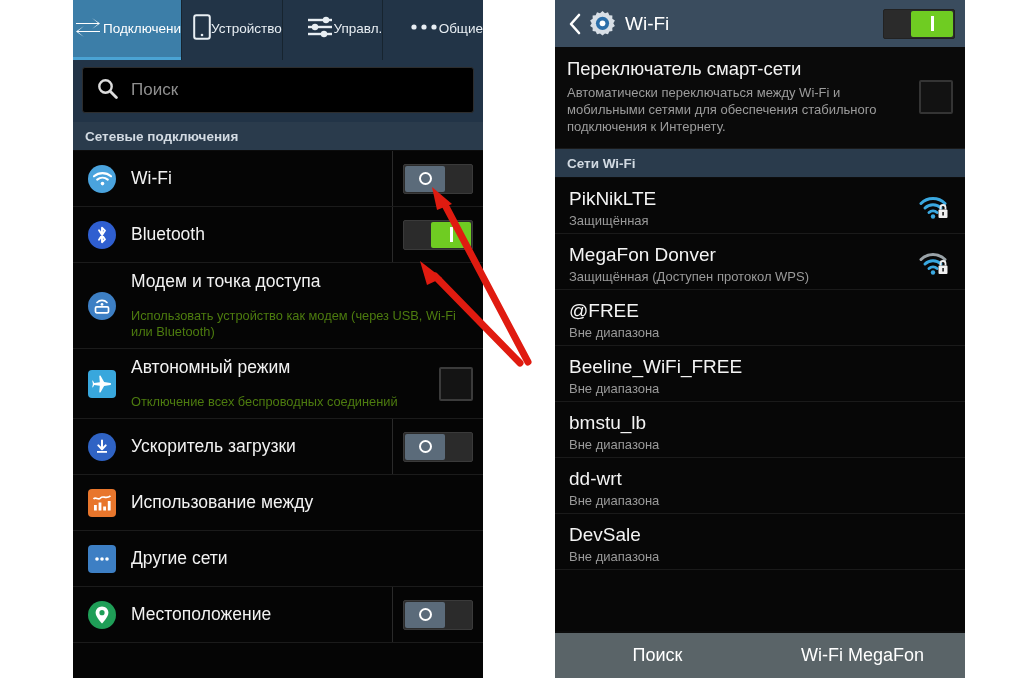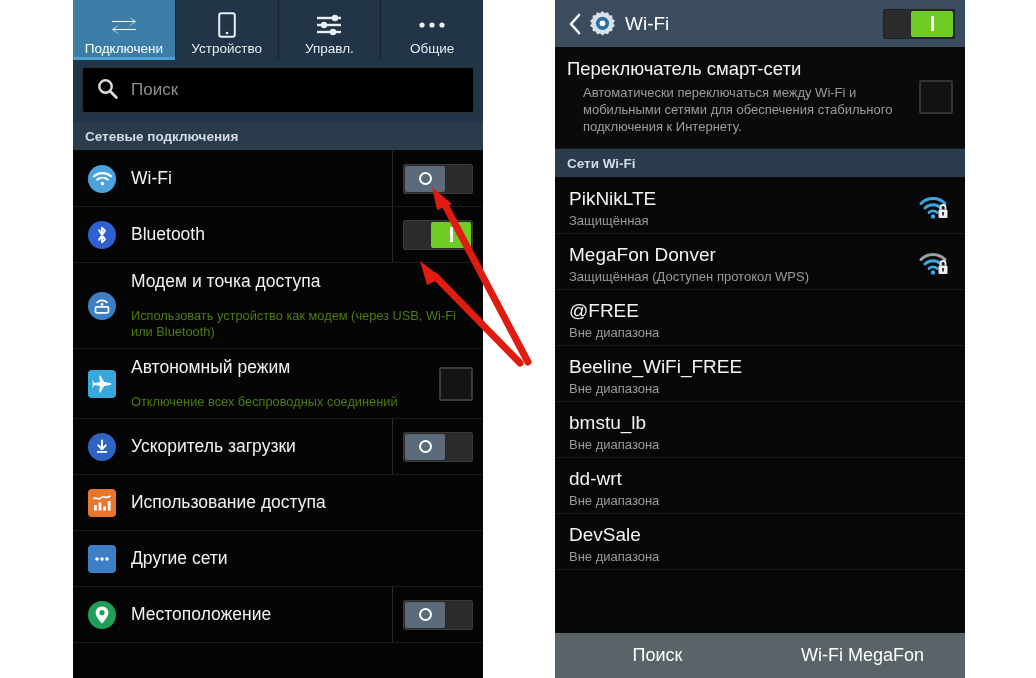--- a/index.html
+++ b/index.html
@@ -10,21 +10,21 @@
   }
   .stage{position:absolute;left:0;top:0;width:1036px;height:678px;}
 
   
   .left-panel{
     position:absolute;left:73px;top:0;width:410px;height:678px;
     background:#050505;overflow:hidden;
   }
   .tabbar{display:flex;height:60px;background:#223447;}
   .tab{
-    flex:1;position:relative;display:flex;flex-direction:column;
+    flex:1;position:relative;display:flex;flex-direction:row;
     align-items:center;justify-content:flex-end;padding-bottom:4px;
     border-right:1px solid #17242f;box-sizing:border-box;
   }
   .tab:last-child{border-right:none;}
   .tab.active{background:#3c7ea8;}
   .tab-icon{height:28px;display:flex;align-items:center;justify-content:center;margin-bottom:2px;}
   .tab-label{font-size:13.5px;color:#e8eef3;white-space:nowrap;overflow:hidden;max-width:100%;}
   .tab.active .tab-label{color:#ffffff;}
   .tab-underline{position:absolute;left:0;right:0;bottom:0;height:3px;background:#4aa3d4;}
 
@@ -85,21 +85,21 @@
   .rp-title{color:#ffffff;font-size:19px;flex:1;}
   .rp-hdr-tgl{width:72px;height:30px;border-radius:2px;background:#2b2b2b;border:1px solid #222;position:relative;box-sizing:border-box;}
   .rp-hdr-tgl .knob{right:1px;background:#6fcc22;width:42px;}
 
   .smart{
     display:flex;align-items:flex-start;padding:11px 12px 13px 12px;
     background:#0a0a0a;border-bottom:1px solid #1a1a1a;
   }
   .smart-txt{flex:1;padding-right:20px;}
   .smart-title{color:#f3f3f3;font-size:18.5px;line-height:22px;}
-  .smart-desc{color:#9c9c9c;font-size:13px;line-height:17px;margin-top:4px;margin-left:16px;}
+  .smart-desc{color:#9c9c9c;font-size:13px;line-height:17px;margin-top:4px;}
   .smart-chk{width:30px;height:30px;border:2px solid #343434;background:#121212;border-radius:2px;margin-top:22px;flex:0 0 30px;}
 
   .net-row{
     display:flex;align-items:center;padding:9px 14px 4px 14px;
     border-bottom:1px solid #1a1a1a;min-height:54px;box-sizing:border-box;
   }
   .net-txt{flex:1;min-width:0;}
   .net-name{color:#f4f4f4;font-size:19px;line-height:23px;}
   .net-state{color:#9a9a9a;font-size:13px;line-height:17px;margin-top:2px;}
   .net-sig{flex:0 0 34px;display:flex;align-items:center;justify-content:center;}
@@ -282,21 +282,21 @@
           <svg width="20" height="20" viewBox="0 0 20 20">
             <path d="M1.5 6 C4 3 6 8 8.5 5 C11 2 13.5 6.5 18.5 3" fill="none" stroke="#fff" stroke-width="1.6"></path>
             <rect x="2" y="12" width="2.8" height="5.5" fill="#fff"></rect>
             <rect x="6.6" y="9.5" width="2.8" height="8" fill="#fff"></rect>
             <rect x="11.2" y="13.5" width="2.8" height="4" fill="#fff"></rect>
             <rect x="15.8" y="8" width="2.8" height="9.5" fill="#fff"></rect>
           </svg>
         </div>
       </div>
       <div class="row-txt">
-        <div class="row-title">Использование доступа</div>
+        <div class="row-title">Использование между</div>
       </div>
     </div>
 
     <div class="row">
       <div class="row-ico">
         <div class="ic-sq" style="background:#3d7fc4;">
           <svg width="20" height="14" viewBox="0 0 20 14">
             <circle cx="5" cy="7" r="1.8" fill="#fff"></circle>
             <circle cx="10" cy="7" r="1.8" fill="#fff"></circle>
             <circle cx="15" cy="7" r="1.8" fill="#fff"></circle>

